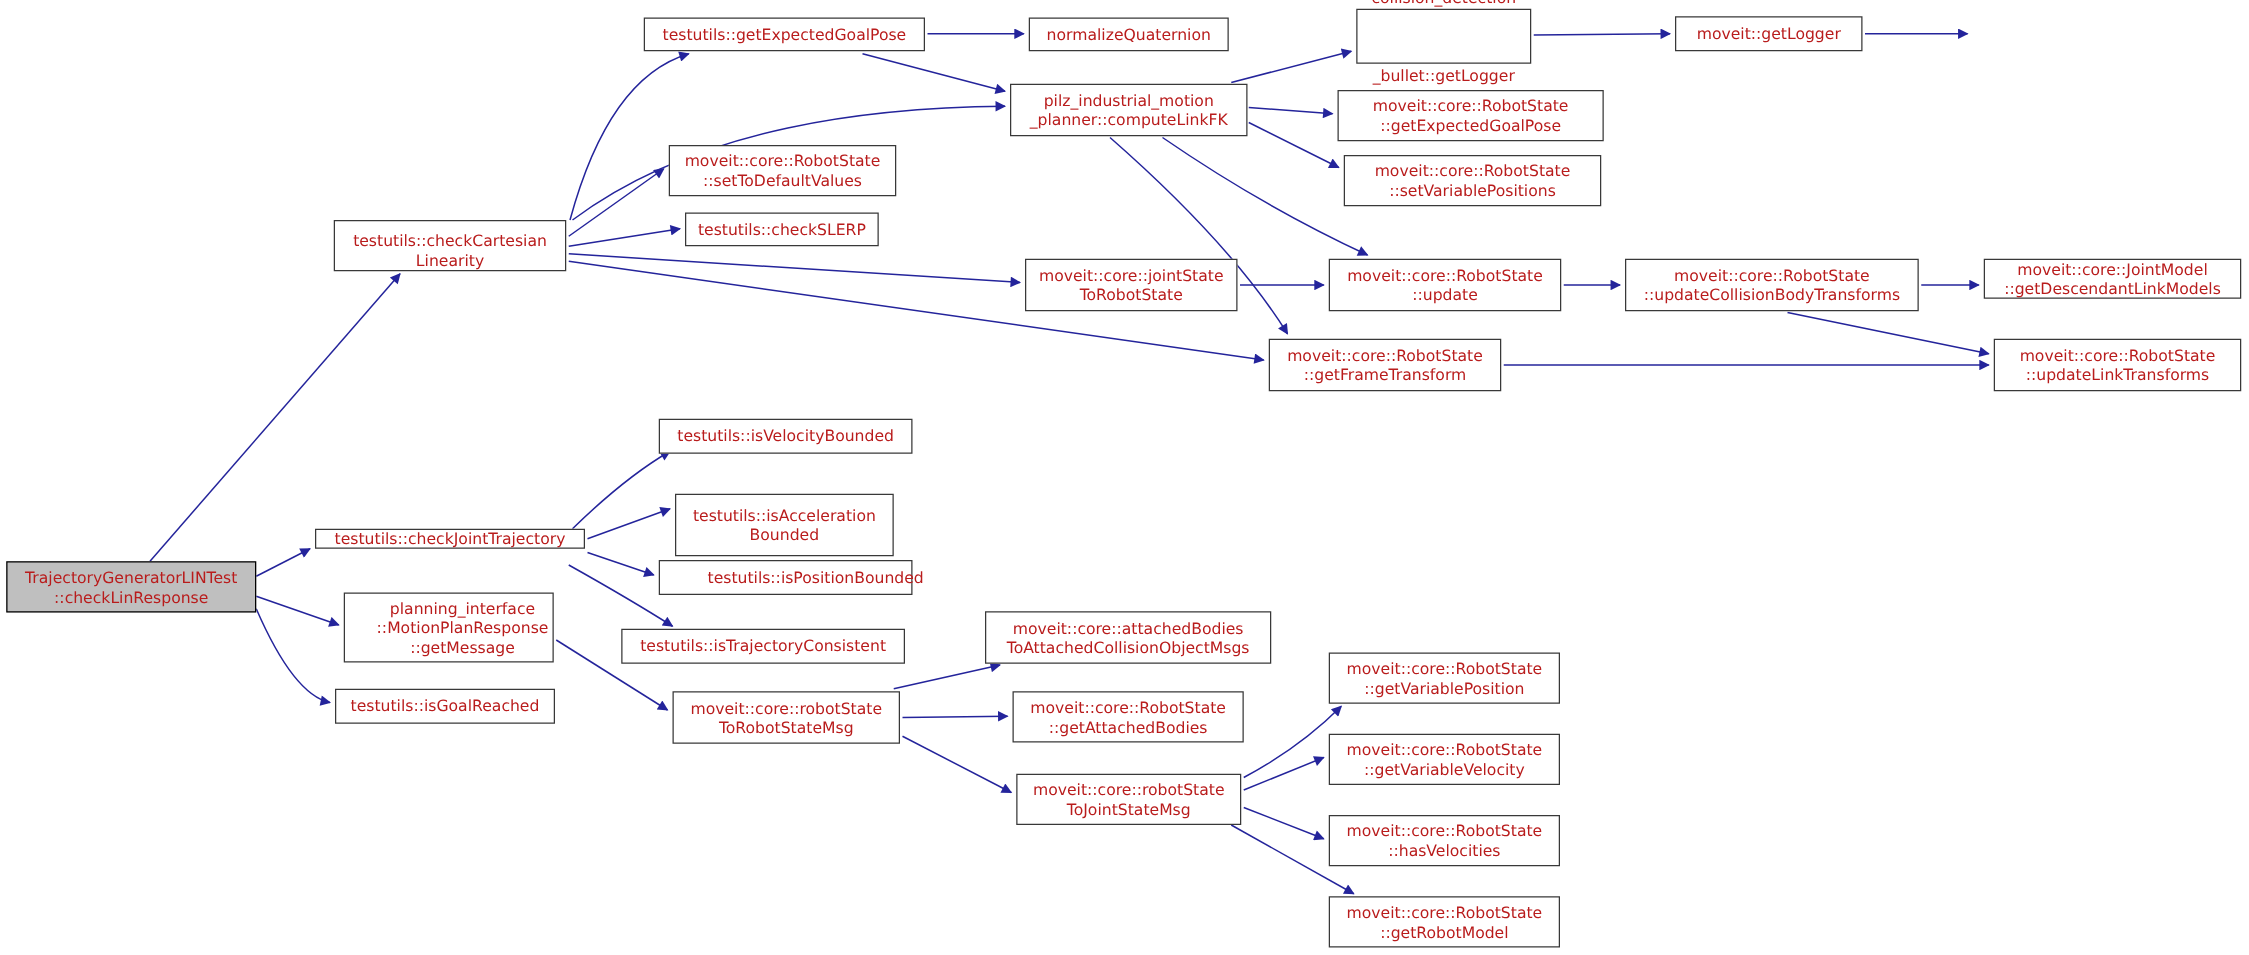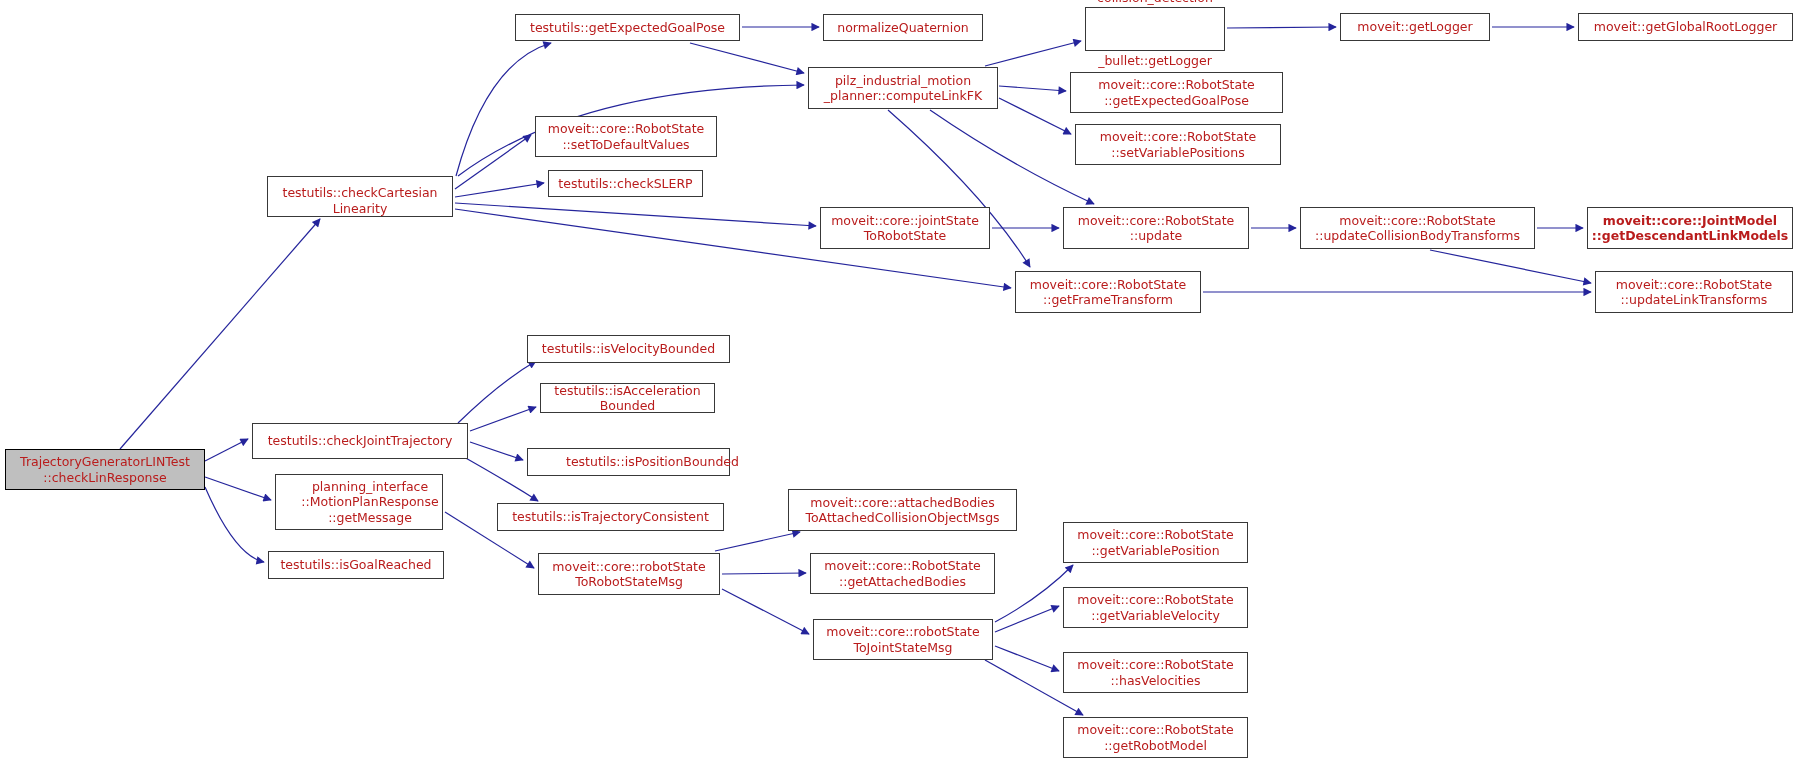--- a/index.html
+++ b/index.html
@@ -128,58 +128,55 @@
         <div class="node-line">moveit::core::jointState</div>
         <div class="node-line">ToRobotState</div>
       </div>
       <div class="graph-node" style="left: 1085px; top: 7px; width: 140px; height: 44px; gap: 48px;">
         <div class="node-line">collision_detection</div>
         <div class="node-line">_bullet::getLogger</div>
       </div>
       <div class="graph-node" style="left: 1340px; top: 13px; width: 150px; height: 28px;">
         <div class="node-line">moveit::getLogger</div>
       </div>
-      <div class="graph-node" style="left: 1578px; top: 13px; width: 215px; height: 28px;">
-        <div class="node-line">moveit::getGlobalRootLogger</div>
-      </div>
       <div class="graph-node" style="left: 1070px; top: 72px; width: 213px; height: 41px;">
         <div class="node-line">moveit::core::RobotState</div>
         <div class="node-line">::getExpectedGoalPose</div>
       </div>
       <div class="graph-node" style="left: 1075px; top: 124px; width: 206px; height: 41px;">
         <div class="node-line">moveit::core::RobotState</div>
         <div class="node-line">::setVariablePositions</div>
       </div>
       <div class="graph-node" style="left: 1063px; top: 207px; width: 186px; height: 42px;">
         <div class="node-line">moveit::core::RobotState</div>
         <div class="node-line">::update</div>
       </div>
       <div class="graph-node" style="left: 1300px; top: 207px; width: 235px; height: 42px;">
         <div class="node-line">moveit::core::RobotState</div>
         <div class="node-line">::updateCollisionBodyTransforms</div>
       </div>
-      <div class="graph-node" style="left: 1587px; top: 207px; width: 206px; height: 42px; font-weight: bold;">
+      <div class="graph-node" style="left: 1587px; top: 207px; width: 206px; height: 32px;">
         <div class="node-line">moveit::core::JointModel</div>
         <div class="node-line">::getDescendantLinkModels</div>
       </div>
       <div class="graph-node" style="left: 1595px; top: 271px; width: 198px; height: 42px;">
         <div class="node-line">moveit::core::RobotState</div>
         <div class="node-line">::updateLinkTransforms</div>
       </div>
       <div class="graph-node" style="left: 1015px; top: 271px; width: 186px; height: 42px;">
         <div class="node-line">moveit::core::RobotState</div>
         <div class="node-line">::getFrameTransform</div>
       </div>
-      <div class="graph-node" style="left: 252px; top: 423px; width: 216px; height: 36px;">
+      <div class="graph-node" style="left: 252px; top: 423px; width: 216px; height: 16px;">
         <div class="node-line">testutils::checkJointTrajectory</div>
       </div>
       <div class="graph-node" style="left: 527px; top: 335px; width: 203px; height: 28px;">
         <div class="node-line">testutils::isVelocityBounded</div>
       </div>
-      <div class="graph-node" style="left: 540px; top: 383px; width: 175px; height: 30px;">
+      <div class="graph-node" style="left: 540px; top: 395px; width: 175px; height: 50px;">
         <div class="node-line">testutils::isAcceleration</div>
         <div class="node-line">Bounded</div>
       </div>
       <div class="graph-node" style="left: 527px; top: 448px; width: 203px; height: 28px; padding-left: 48px;">
         <div class="node-line">testutils::isPositionBounded</div>
       </div>
       <div class="graph-node" style="left: 497px; top: 503px; width: 227px; height: 28px;">
         <div class="node-line">testutils::isTrajectoryConsistent</div>
       </div>
       <div class="graph-node" style="left: 275px; top: 474px; width: 168px; height: 56px; padding-left: 22px;">

